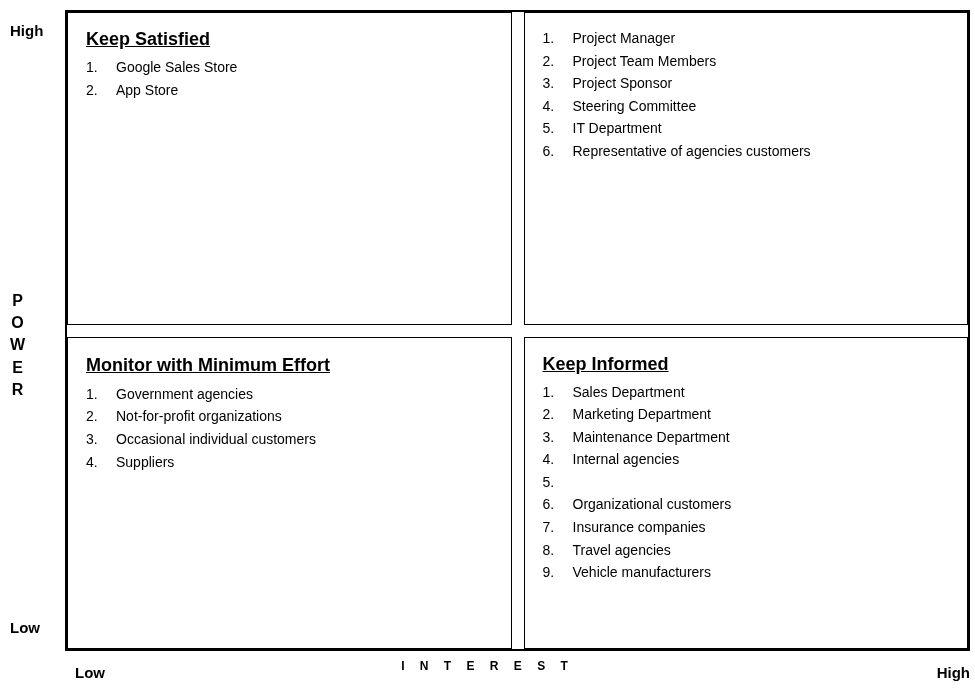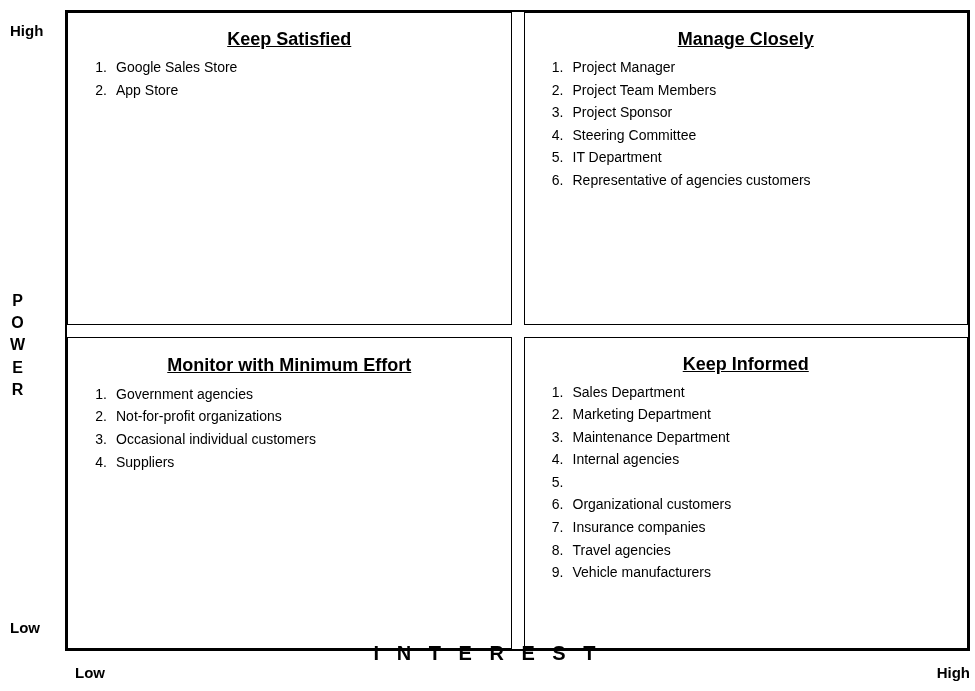--- a/index.html
+++ b/index.html
@@ -13,21 +13,20 @@
       justify-content: center;
       overflow: hidden;
     }
     .outer-container {
       width: 975px;
       height: 691px;
       position: relative;
       display: flex;
       align-items: center;
       justify-content: center;
-      text-align: center;
     }
     
     .y-axis-label {
       position: absolute;
       left: 10px;
       top: 50%;
       transform: translateY(-50%);
       display: flex;
       flex-direction: column;
       align-items: center;
@@ -60,24 +59,24 @@
     }
     .x-high-label {
       position: absolute;
       bottom: 10px;
       right: 5px;
       font-size: 15px;
       font-weight: bold;
     }
     .x-interest-label {
       position: absolute;
-      bottom: 26px;
+      bottom: 18px;
       left: 50%;
       transform: translateX(-50%);
-      font-size: 20px;
+      font-size: 12px;
       font-weight: bold;
       letter-spacing: 6px;
     }
     
     .grid-wrapper {
       position: absolute;
       left: 65px;
       top: 10px;
       right: 5px;
       bottom: 40px;
@@ -150,21 +149,20 @@
             <span>Google Sales Store</span>
           </li>
         <li>
             <span class="num">2.</span>
             <span>App Store</span>
           </li>
       </ol>
     </div>
 
     <div class="quadrant">
-      <div class="quadrant-title">Manage Closely</div>
       <ol>
         <li>
             <span class="num">1.</span>
             <span>Project Manager</span>
           </li>
         <li>
             <span class="num">2.</span>
             <span>Project Team Members</span>
           </li>
         <li>

